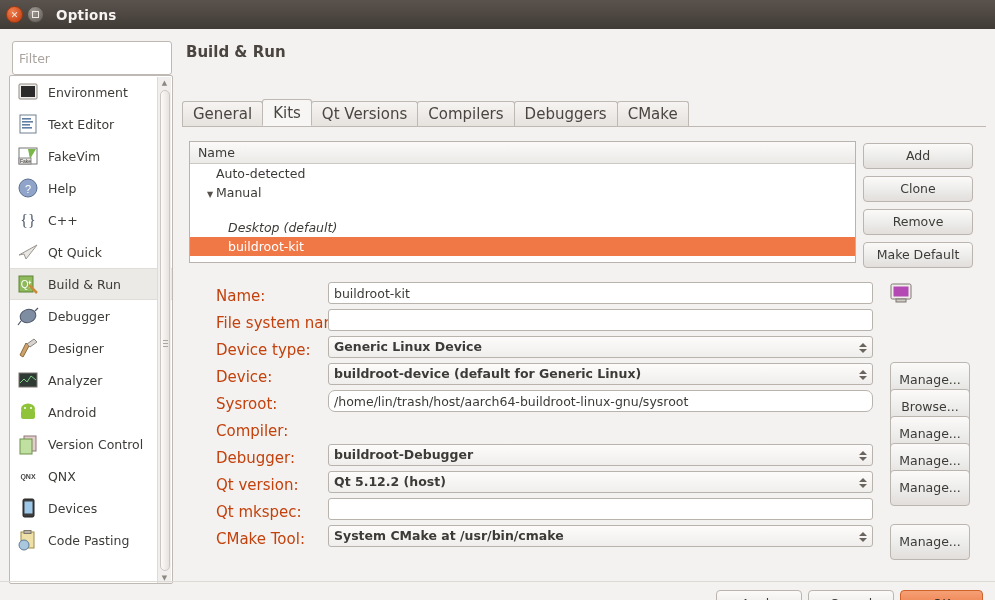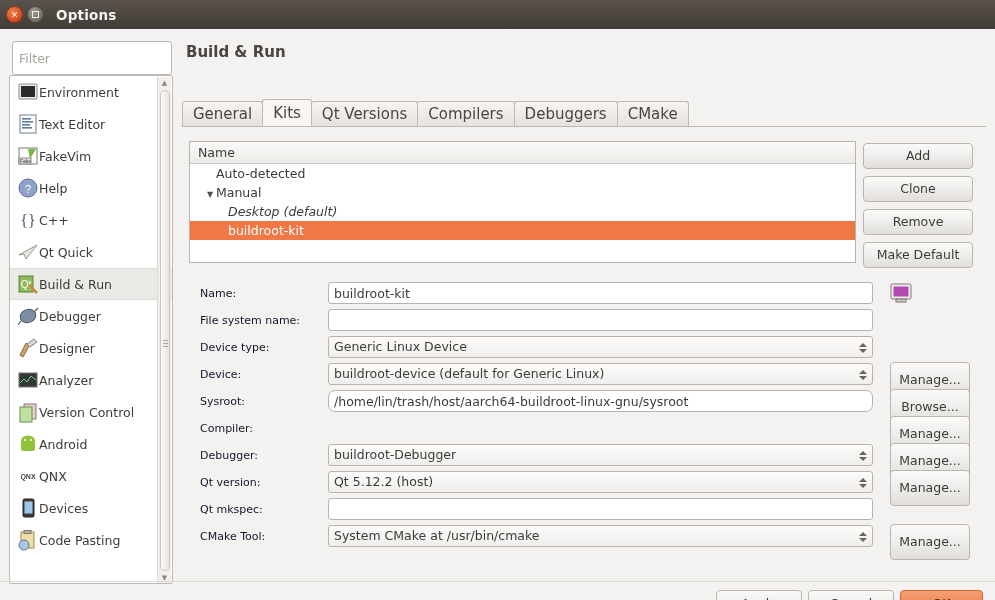--- a/index.html
+++ b/index.html
@@ -69,21 +69,21 @@
   #category-list {
     position: absolute; left: 9px; top: 46px;
     width: 164px; height: 509px;
     background: #ffffff;
     border: 1px solid #bfb9b4;
     border-radius: 2px;
     overflow: hidden;
   }
   .cat-item {
     height: 32px; display: flex; align-items: center;
-    padding-left: 7px; 
+    padding-left: 7px; gap: 9px;
     font-size: 12.5px; color: #3c3b37;
   }
   .cat-item.selected {
     background: #eceae7;
     border-top: 1px solid #e0ddd9;
     border-bottom: 1px solid #e0ddd9;
   }
   .cat-icon { width: 22px; height: 22px; flex: 0 0 22px; position: relative; }
 
   
@@ -149,21 +149,21 @@
     font-size: 12.5px; color: #3c3b37;
   }
   .kit-row {
     height: 19px; line-height: 19px;
     font-size: 12.5px; color: #3c3b37;
     white-space: nowrap;
   }
   .kit-row .tw { display: inline-block; width: 12px; text-align: center; font-size: 8px; color: #55504b; }
   .kit-row.lvl0 { padding-left: 14px; }
   .kit-row.lvl1 { padding-left: 38px; }
-  .kit-row.italic { font-style: italic; }
+  .kit-row.italic { font-style: italic; margin-top: 16px; }
   .kit-row.selected { background: #f07746; color: #ffffff; }
 
   
   .btn {
     background: linear-gradient(to bottom, #fbfaf9 0%, #ececea 55%, #e2dedb 100%);
     border: 1px solid #bbb5b0;
     border-radius: 4px;
     color: #3c3b37;
     font-size: 12.5px;
     font-family: inherit;
@@ -174,39 +174,40 @@
   .side-btn { position: absolute; width: 110px; height: 26px; }
   #btn-add     { left: 863px; top: 114px; }
   #btn-clone   { left: 863px; top: 147px; }
   #btn-remove  { left: 863px; top: 180px; }
   #btn-makedef { left: 863px; top: 213px; }
 
   
   #form { position: absolute; left: 200px; top: 253px; width: 790px; }
   .frow { position: relative; height: 27px; margin-bottom: 0px; }
   .flabel {
-    position: absolute; left: 0; top: 5px;
-    font-size: 11px; color: #0f172a;
+    position: absolute; left: 16px; top: 5px;
+    font-size: 15px; color: #c2410c;
   }
   .fctl {
     position: absolute; left: 128px; top: 0;
     height: 22px;
     border: 1px solid #b9b3ae; border-radius: 3px;
     background: #ffffff;
     font-size: 12.5px; color: #3c3b37;
     font-family: inherit;
     padding: 0 5px;
     line-height: 20px;
     white-space: nowrap; overflow: hidden;
     outline: none;
   }
   .fctl.combo {
     background: linear-gradient(to bottom, #fdfcfb, #f0eeec);
     border-color: #b9b3ae;
     padding-right: 20px;
+    font-weight: bold;
   }
   .fctl.combo .arrows {
     position: absolute; right: 4px; top: 2px;
     width: 11px; height: 18px;
     display: flex; flex-direction: column;
     align-items: center; justify-content: center; gap: 2px;
   }
   .ar-up, .ar-dn { width: 0; height: 0; border-left: 4px solid transparent; border-right: 4px solid transparent; }
   .ar-up { border-bottom: 4px solid #6a645f; }
   .ar-dn { border-top: 4px solid #6a645f; }
@@ -328,33 +329,33 @@
         </div>
         <div class="cat-item">
           <span class="cat-icon"><svg width="22" height="22" viewBox="0 0 22 22">
               <rect x="2" y="4" width="18" height="14" fill="#2e3a33" stroke="#7b7570"></rect>
               <path d="M3 14 L7 10 L10 13 L14 7 L19 11" stroke="#7fcf8a" fill="none" stroke-width="1"></path>
             </svg></span>
           <span>Analyzer</span>
         </div>
         <div class="cat-item">
           <span class="cat-icon"><svg width="22" height="22" viewBox="0 0 22 22">
-              <rect x="7" y="3" width="12" height="15" fill="#e3cdcd" stroke="#8d7676"></rect>
-              <rect x="3" y="6" width="12" height="15" fill="#bfe0a0" stroke="#6f9149"></rect>
-            </svg></span>
-          <span>Version Control</span>
-        </div>
-        <div class="cat-item">
-          <span class="cat-icon"><svg width="22" height="22" viewBox="0 0 22 22">
               <ellipse cx="11" cy="8" rx="7" ry="5.5" fill="#8fc33a"></ellipse>
               <rect x="4" y="9" width="14" height="9" rx="2.5" fill="#8fc33a"></rect>
               <circle cx="8" cy="7" r="1" fill="#fff"></circle>
               <circle cx="14" cy="7" r="1" fill="#fff"></circle>
             </svg></span>
           <span>Android</span>
+        </div>
+        <div class="cat-item">
+          <span class="cat-icon"><svg width="22" height="22" viewBox="0 0 22 22">
+              <rect x="7" y="3" width="12" height="15" fill="#e3cdcd" stroke="#8d7676"></rect>
+              <rect x="3" y="6" width="12" height="15" fill="#bfe0a0" stroke="#6f9149"></rect>
+            </svg></span>
+          <span>Version Control</span>
         </div>
         <div class="cat-item">
           <span class="cat-icon"><svg width="22" height="22" viewBox="0 0 22 22">
               <text x="11" y="14" font-size="7" text-anchor="middle" fill="#444" font-family="sans-serif" font-weight="bold">QNX</text>
             </svg></span>
           <span>QNX</span>
         </div>
         <div class="cat-item">
           <span class="cat-icon"><svg width="22" height="22" viewBox="0 0 22 22">
               <rect x="6" y="2" width="11" height="18" rx="1.5" fill="#3c3c3c" stroke="#222"></rect>

